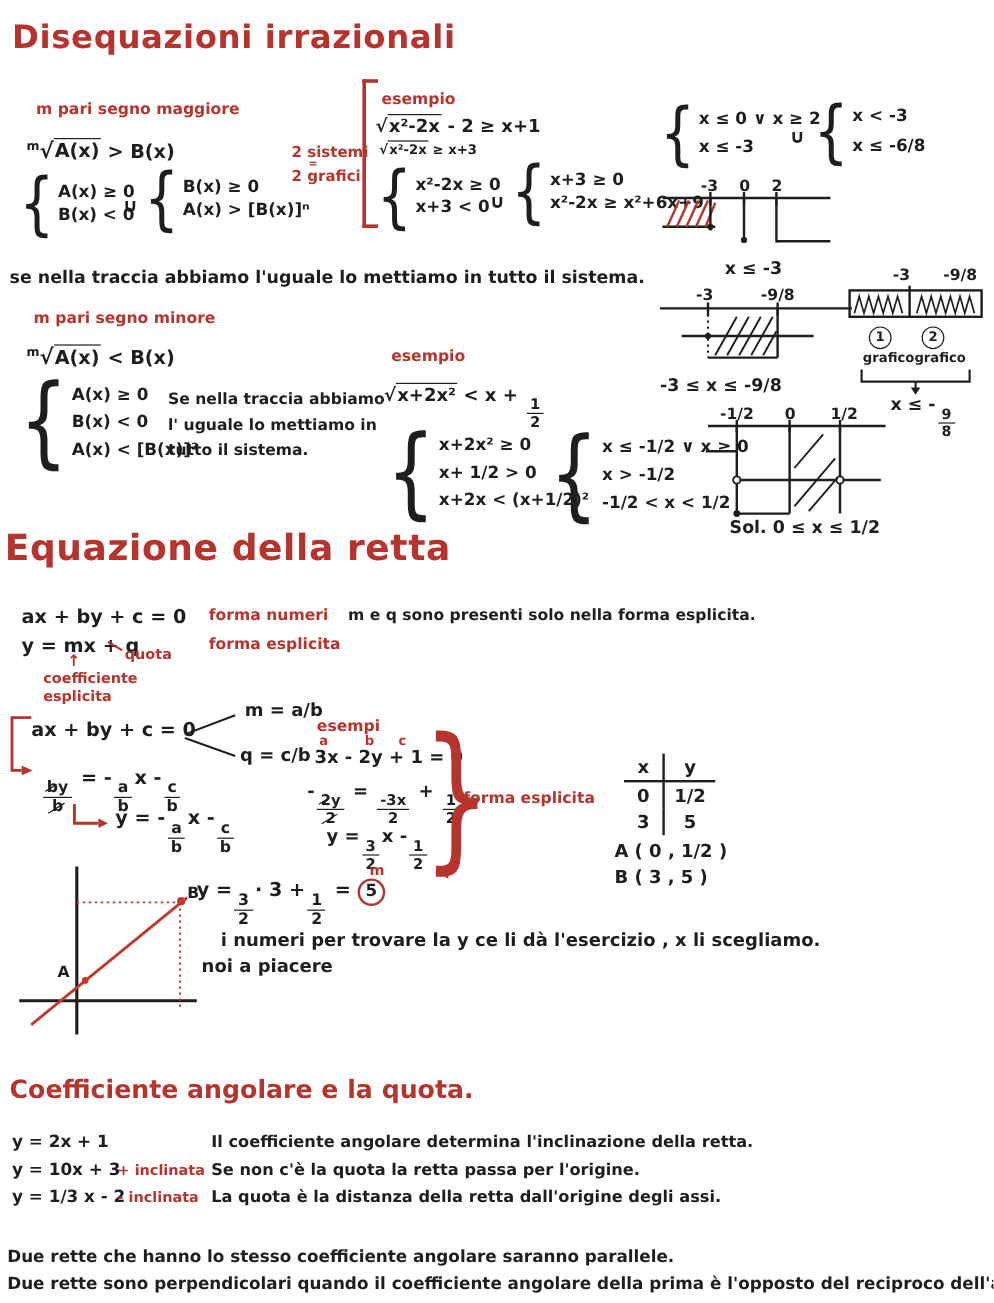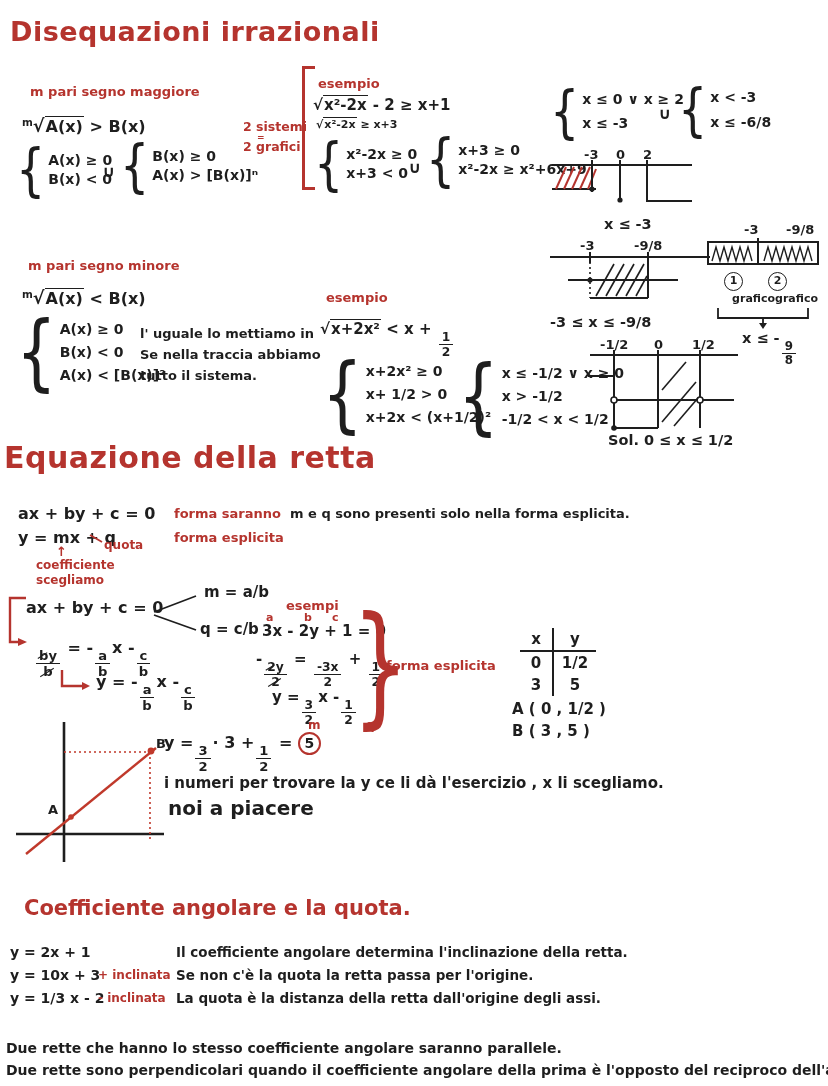--- a/index.html
+++ b/index.html
@@ -137,40 +137,41 @@
     <line x1="38" y1="41" x2="46" y2="21" stroke="#b5342e" stroke-width="2"></line>
     <line x1="42" y1="17" x2="42" y2="44" stroke="#1e1e1e" stroke-width="2"></line>
     <circle cx="42" cy="41" r="2.6" fill="#1e1e1e"></circle>
     <line x1="70" y1="17" x2="70" y2="54" stroke="#1e1e1e" stroke-width="2"></line>
     <circle cx="70" cy="52" r="2.6" fill="#1e1e1e"></circle>
     <line x1="97" y1="17" x2="97" y2="54" stroke="#1e1e1e" stroke-width="2"></line>
     <line x1="97" y1="53" x2="142" y2="53" stroke="#1e1e1e" stroke-width="2"></line>
   </svg>
   <div class="abs txt" style="left:604px;top:216px;">x ≤ -3</div>
 
+  <div class="abs txt" style="left:8px;top:224px;">se nella traccia abbiamo l'uguale lo mettiamo in tutto il sistema.</div>
 
   <div class="abs lbl" style="left:28px;top:258px;">m pari segno minore</div>
 
   <div class="abs math rad" style="left:22px;top:288px;">
     <sup>m</sup><span class="sq">√</span><span class="rnd">A(x)</span>
     <span>&lt; B(x)</span>
   </div>
 
   <div class="abs sys" style="left:16px;top:320px;">
     <span class="brace b3">{</span>
     <span class="rows rows3">
       <span>A(x) ≥ 0</span>
       <span>B(x) &lt; 0</span>
       <span>A(x) &lt; [B(x)]²</span>
     </span>
   </div>
 
   <div class="abs note-sm" style="left:140px;top:324px;line-height:1.6;">
+    <div>Se nella traccia abbiamo</div>
     <div>l' uguale lo mettiamo in</div>
-    <div>Se nella traccia abbiamo</div>
     <div>tutto il sistema.</div>
   </div>
 
   <div class="abs lbl" style="left:326px;top:290px;">esempio</div>
   <div class="abs math" style="left:320px;top:320px;font-size:15px;">
     <span class="sq">√</span><span class="rnd">x+2x²</span>
     <span>&lt; x +</span>
     <span class="frac">
         <span class="fn">1</span>
         <span class="fd">2</span>
@@ -215,21 +216,21 @@
   <div class="abs sm" style="left:744px;top:222px;">-3</div>
   <div class="abs sm" style="left:786px;top:222px;">-9/8</div>
   <svg class="abs" style="left:706px;top:238px;" width="114" height="30">
     <rect x="2" y="4" width="110" height="22" fill="none" stroke="#1e1e1e" stroke-width="2"></rect>
     <line x1="52" y1="0" x2="52" y2="26" stroke="#1e1e1e" stroke-width="2"></line>
     <polyline points="6,23 10,9 14,23 18,9 22,23 26,9 30,23 34,9 38,23 42,9 46,23" fill="none" stroke="#1e1e1e" stroke-width="1.4"></polyline>
     <polyline points="58,23 62,9 66,23 70,9 74,23 78,9 82,23 86,9 90,23 94,9 98,23 102,9 106,23" fill="none" stroke="#1e1e1e" stroke-width="1.4"></polyline>
   </svg>
   <span class="abs circle-bk" style="left:724px;top:272px;">1</span>
   <span class="abs circle-bk" style="left:768px;top:272px;">2</span>
-  <div class="abs" style="left:706px;top:292px;width:112px;display:flex;justify-content:flex-end;font-size:11px;font-weight:bold;">
+  <div class="abs" style="left:706px;top:292px;width:112px;display:flex;justify-content:center;font-size:11px;font-weight:bold;">
     <span>grafico</span>
     <span>grafico</span>
   </div>
   <svg class="abs" style="left:714px;top:306px;" width="100" height="24">
     <path d="M4,2 V12 H94 V2" fill="none" stroke="#1e1e1e" stroke-width="1.8"></path>
     <line x1="49" y1="12" x2="49" y2="18" stroke="#1e1e1e" stroke-width="1.8"></line>
     <polygon points="45,17 49,23 53,17" fill="#1e1e1e"></polygon>
   </svg>
   <div class="abs txt" style="left:742px;top:330px;">
     <span>x ≤ -</span><span class="frac">
@@ -257,33 +258,33 @@
     <circle cx="112" cy="62" r="3" fill="#fff" stroke="#1e1e1e" stroke-width="1.6"></circle>
     <line x1="74" y1="52" x2="98" y2="24" stroke="#1e1e1e" stroke-width="1.6"></line>
     <line x1="74" y1="84" x2="108" y2="44" stroke="#1e1e1e" stroke-width="1.6"></line>
     <line x1="86" y1="88" x2="110" y2="60" stroke="#1e1e1e" stroke-width="1.6"></line>
   </svg>
   <div class="abs txt" style="left:608px;top:432px;">Sol.  0 ≤ x ≤ 1/2</div>
 
   <div class="abs t2" style="left:4px;top:440px;">Equazione della retta</div>
 
   <div class="abs math" style="left:18px;top:504px;">ax + by + c = 0</div>
-  <div class="abs lbl" style="left:174px;top:506px;">forma saranno</div>
+  <div class="abs lbl" style="left:174px;top:506px;">forma numeri</div>
   <div class="abs note-sm" style="left:290px;top:506px;">m e q sono presenti solo nella forma esplicita.</div>
 
   <div class="abs math" style="left:18px;top:528px;">y = mx + q</div>
   <svg class="abs" style="left:88px;top:533px;" width="16" height="12">
     <line x1="2" y1="2" x2="14" y2="9" stroke="#b5342e" stroke-width="1.8"></line>
   </svg>
   <div class="abs lbl" style="left:104px;top:538px;font-size:12px;">quota</div>
   <div class="abs lbl" style="left:174px;top:530px;">forma esplicita</div>
   <div class="abs lbl" style="left:56px;top:544px;font-size:13px;">↑</div>
   <div class="abs lbl" style="left:36px;top:558px;font-size:12px;line-height:1.25;">
     <div>coefficiente</div>
-    <div>scegliamo</div>
+    <div>esplicita</div>
   </div>
 
   <svg class="abs" style="left:4px;top:594px;" width="28" height="62">
     <path d="M22,4 H6 V48 H14" fill="none" stroke="#b5342e" stroke-width="2.4"></path>
     <polygon points="14,44 23,48 14,52" fill="#b5342e"></polygon>
   </svg>
   <div class="abs math" style="left:26px;top:598px;">ax + by + c = 0</div>
   <svg class="abs" style="left:152px;top:590px;" width="48" height="46">
     <line x1="2" y1="22" x2="44" y2="6" stroke="#1e1e1e" stroke-width="1.7"></line>
     <line x1="2" y1="25" x2="44" y2="40" stroke="#1e1e1e" stroke-width="1.7"></line>
@@ -314,21 +315,21 @@
   <div class="abs math" style="left:96px;top:672px;">
     <span>y = -</span><span class="frac">
         <span class="fn">a</span>
         <span class="fd">b</span>
       </span><span>x -</span><span class="frac">
         <span class="fn">c</span>
         <span class="fd">b</span>
       </span>
   </div>
 
-  <div class="abs lbl" style="left:286px;top:598px;">esempi</div>
+  <div class="abs lbl" style="left:264px;top:598px;">esempi</div>
   <div class="abs math" style="left:262px;top:622px;font-size:15px;">
     <span class="abs lbl" style="left:4px;top:-11px;font-size:11px;">a</span>
     <span class="abs lbl" style="left:42px;top:-11px;font-size:11px;">b</span>
     <span class="abs lbl" style="left:70px;top:-11px;font-size:11px;">c</span>
     <span>3x - 2y + 1 = 0</span>
   </div>
   <div class="abs math" style="left:256px;top:650px;font-size:15px;">
     <span>-</span><span class="frac">
         <span class="fn"><span class="cx">2</span><span>y</span></span>
         <span class="fd cx">2</span>
@@ -386,24 +387,24 @@
     <line x1="4" y1="118" x2="152" y2="118" stroke="#1e1e1e" stroke-width="2.6"></line>
     <line x1="14" y1="138" x2="144" y2="32" stroke="#c0392b" stroke-width="2.4"></line>
     <line x1="52" y1="36" x2="138" y2="36" stroke="#c0392b" stroke-width="1.6" stroke-dasharray="2,3"></line>
     <line x1="138" y1="36" x2="138" y2="126" stroke="#c0392b" stroke-width="1.6" stroke-dasharray="2,3"></line>
     <circle cx="139" cy="35" r="3.4" fill="#c0392b"></circle>
     <circle cx="59" cy="101" r="2.8" fill="#c0392b"></circle>
     <text x="144" y="32" fill="#b5342e">B</text>
     <text x="36" y="98" fill="#b5342e">A</text>
   </svg>
 
-  <div class="abs txt" style="left:164px;top:774px;font-size:15px;">i numeri per trovare la y ce li dà l'esercizio , x li scegliamo.</div>
-  <div class="abs txt" style="left:168px;top:796px;font-size:20px;">noi a piacere</div>
-
-  <div class="abs t3" style="left:8px;top:896px;margin-left:16px;">Coefficiente angolare e la quota.</div>
+  <div class="abs txt" style="left:184px;top:774px;font-size:15px;">i numeri per trovare la y ce li dà l'esercizio , x li scegliamo.</div>
+  <div class="abs txt" style="left:168px;top:796px;font-size:15px;">noi a piacere</div>
+
+  <div class="abs t3" style="left:8px;top:896px;">Coefficiente angolare e la quota.</div>
 
   <div class="abs txt" style="left:10px;top:944px;font-size:14px;">y = 2x + 1</div>
   <div class="abs txt" style="left:176px;top:944px;font-size:13.5px;">Il coefficiente angolare determina l'inclinazione della retta.</div>
 
   <div class="abs txt" style="left:10px;top:967px;font-size:14px;">y = 10x + 3</div>
   <div class="abs lbl" style="left:98px;top:968px;font-size:12px;">+ inclinata</div>
   <div class="abs txt" style="left:176px;top:967px;font-size:13.5px;">Se non c'è la quota la retta passa per l'origine.</div>
 
   <div class="abs txt" style="left:10px;top:990px;font-size:14px;">y = 1/3 x - 2</div>
   <div class="abs lbl" style="left:98px;top:991px;font-size:12px;">- inclinata</div>

